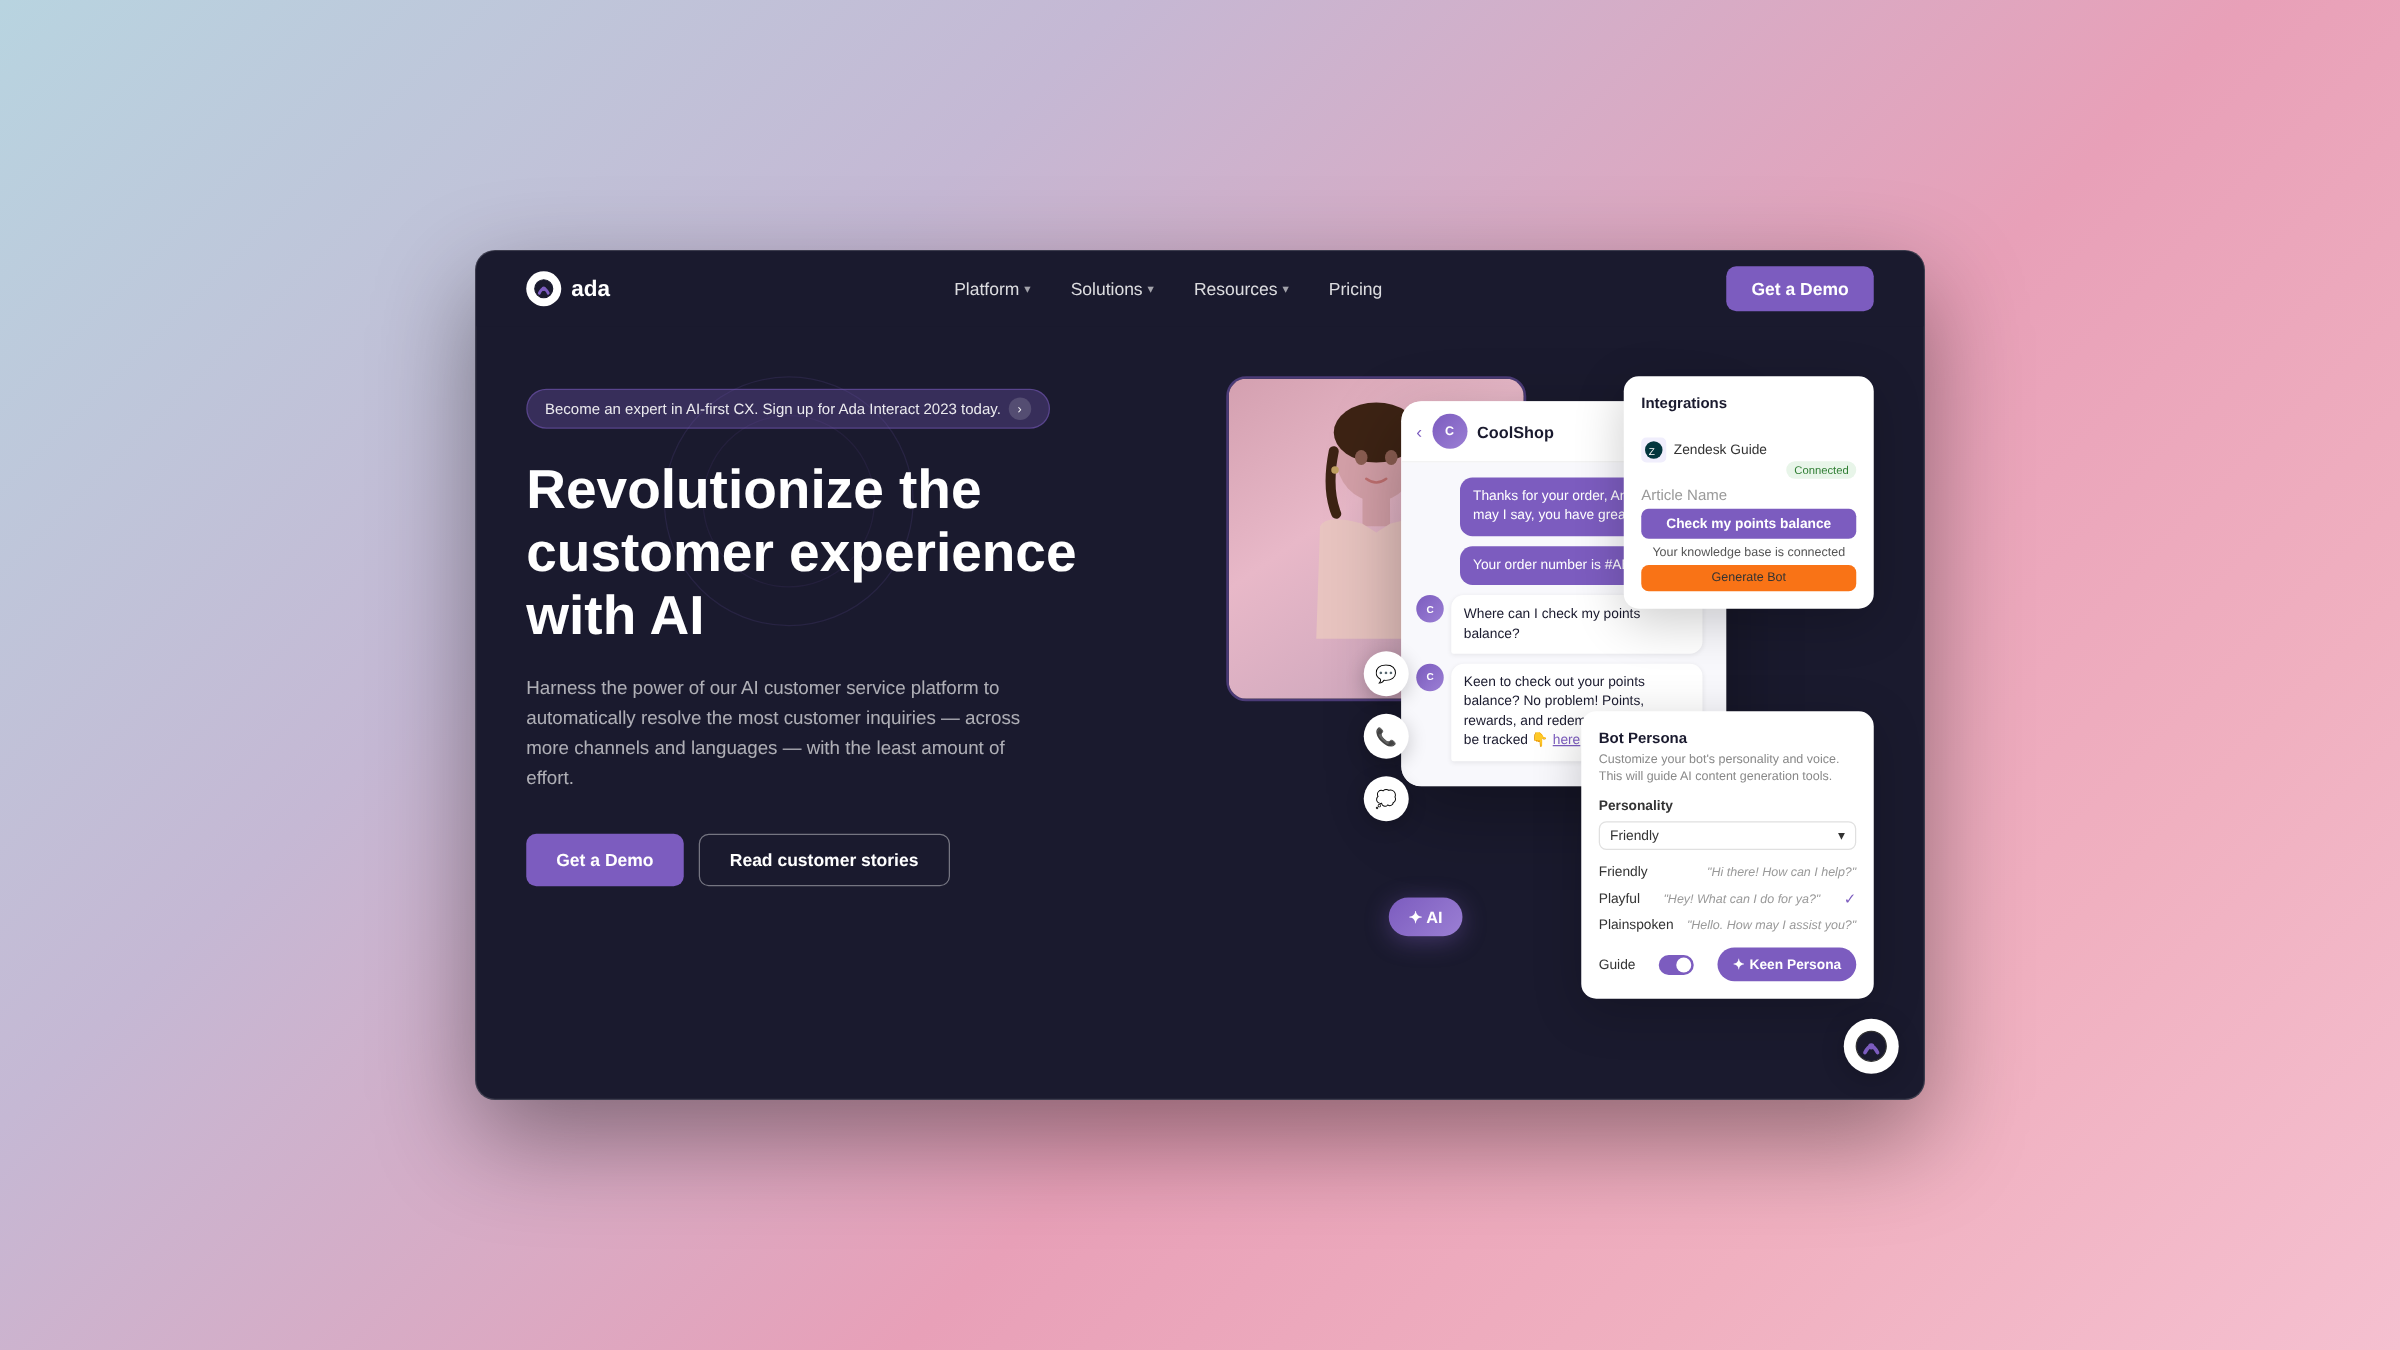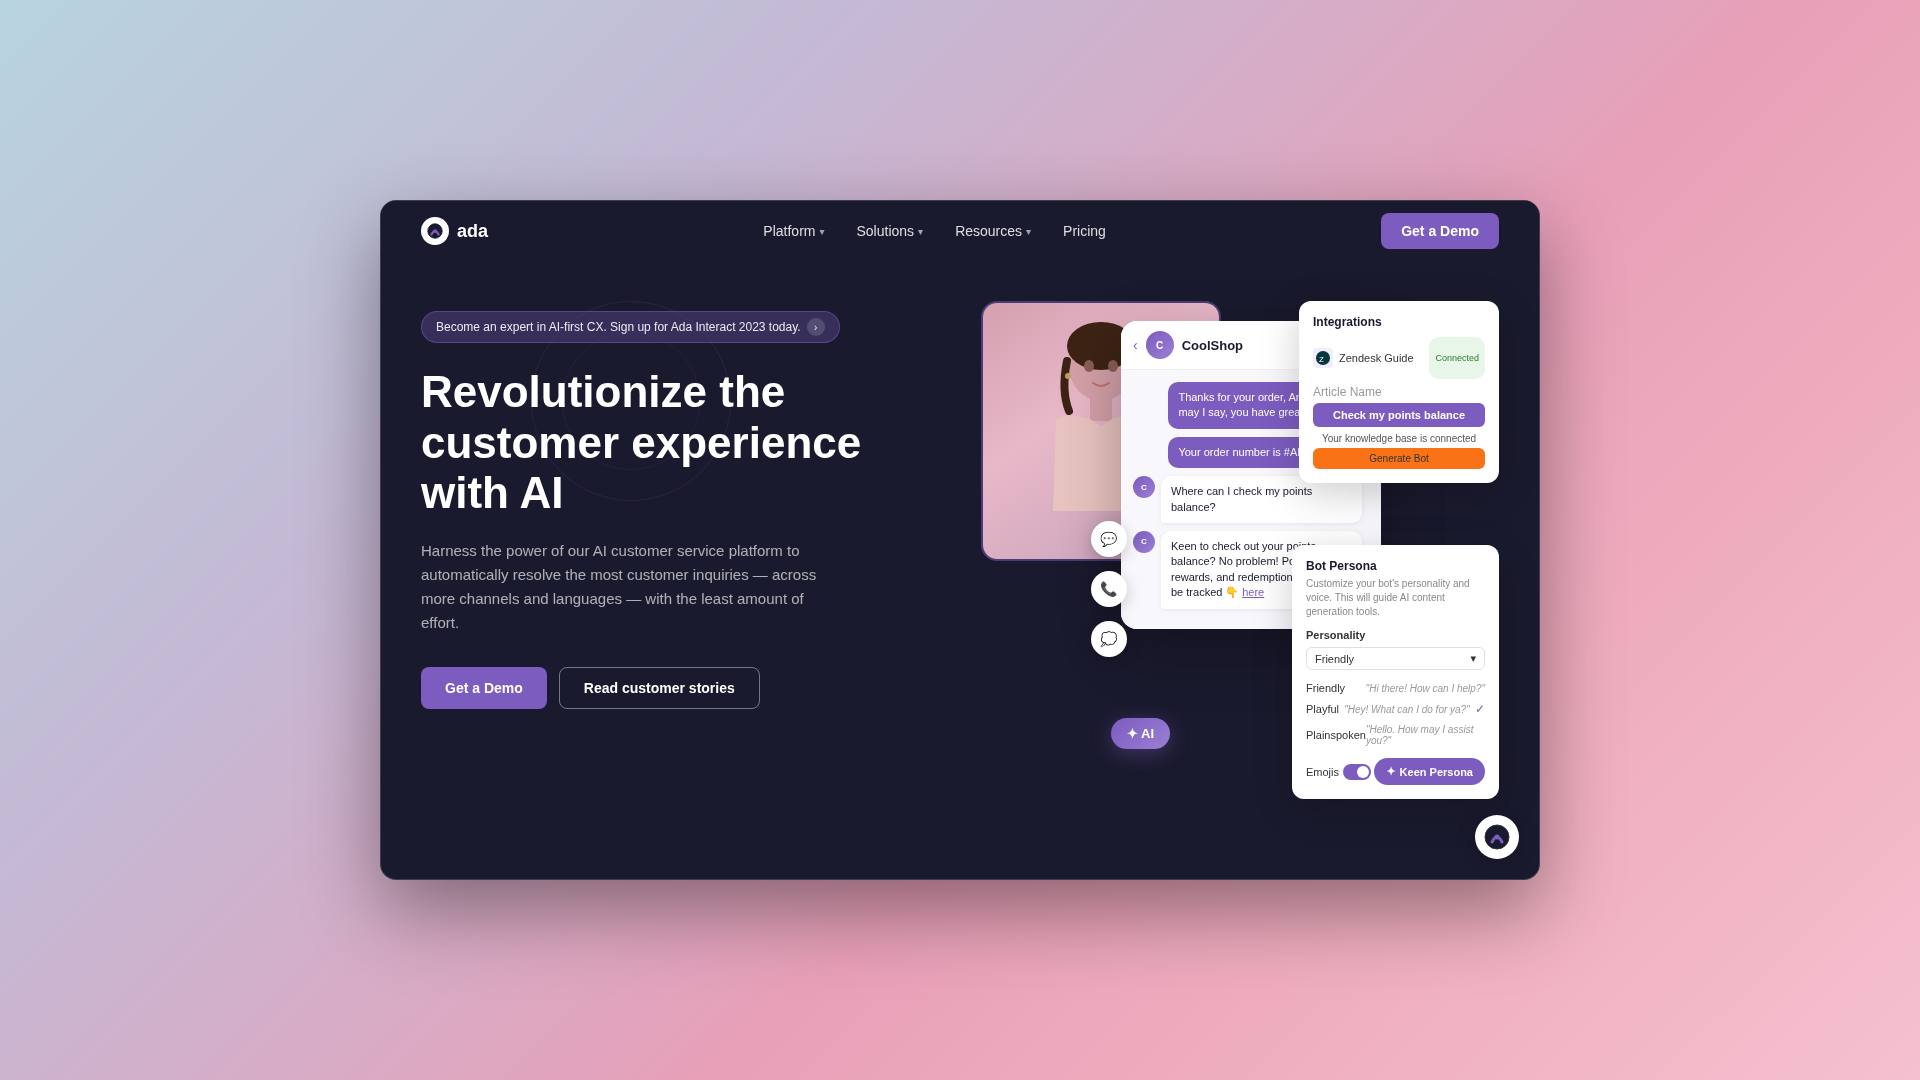--- a/index.html
+++ b/index.html
@@ -294,22 +294,23 @@
       align-items: center;
       justify-content: center;
       font-size: 10px;
     }
     .int-name { color: #333; font-size: 11px; }
     .int-connected {
       margin-left: auto;
       background: #e8f5e9;
       color: #2e7d32;
       font-size: 9px;
-      padding: 16px 6px;
+      padding: 2px 6px;
       border-radius: 10px;
+      margin-top: 32px;
     }
     .int-label { color: #999; font-size: 12px; margin: 6px 0 4px; }
     .int-highlight {
       background: #7c5cbf;
       color: white;
       padding: 6px 10px;
       border-radius: 6px;
       font-size: 11px;
       font-weight: 600;
       text-align: center;
@@ -328,21 +329,21 @@
       border-radius: 6px;
       font-size: 10px;
       text-align: center;
       cursor: pointer;
     }
     
     .persona-card {
       position: absolute;
       bottom: 80px;
       right: 0;
-      width: 207px;
+      width: 234px;
       background: white;
       border-radius: 12px;
       padding: 14px;
       box-shadow: 0 10px 40px rgba(0,0,0,0.2);
       font-size: 11px;
     }
     .persona-title { font-weight: 700; color: #1a1a2e; font-size: 12px; margin-bottom: 4px; }
     .persona-desc { color: #888; font-size: 10px; line-height: 1.4; margin-bottom: 10px; }
     .persona-label { font-weight: 600; color: #333; font-size: 11px; margin-bottom: 6px; }
     .persona-row {
@@ -598,21 +599,21 @@
         <div class="persona-row">
           <span class="persona-name">Playful</span>
           <span class="persona-example">"Hey! What can I do for ya?"</span>
           <span class="persona-check">✓</span>
         </div>
         <div class="persona-row">
           <span class="persona-name">Plainspoken</span>
           <span class="persona-example">"Hello. How may I assist you?"</span>
         </div>
         <div class="persona-bottom-row" style="margin-top: 8px;">
-          <span class="persona-name">Emojis</span>
+          <span class="persona-name">Guide</span>
           <div class="persona-toggle"></div>
           <button class="apply-persona-btn">
             <span>✦</span>
             <span>Keen Persona</span>
           </button>
         </div>
       </div>
 
       <div class="ai-badge">✦ AI</div>
 

